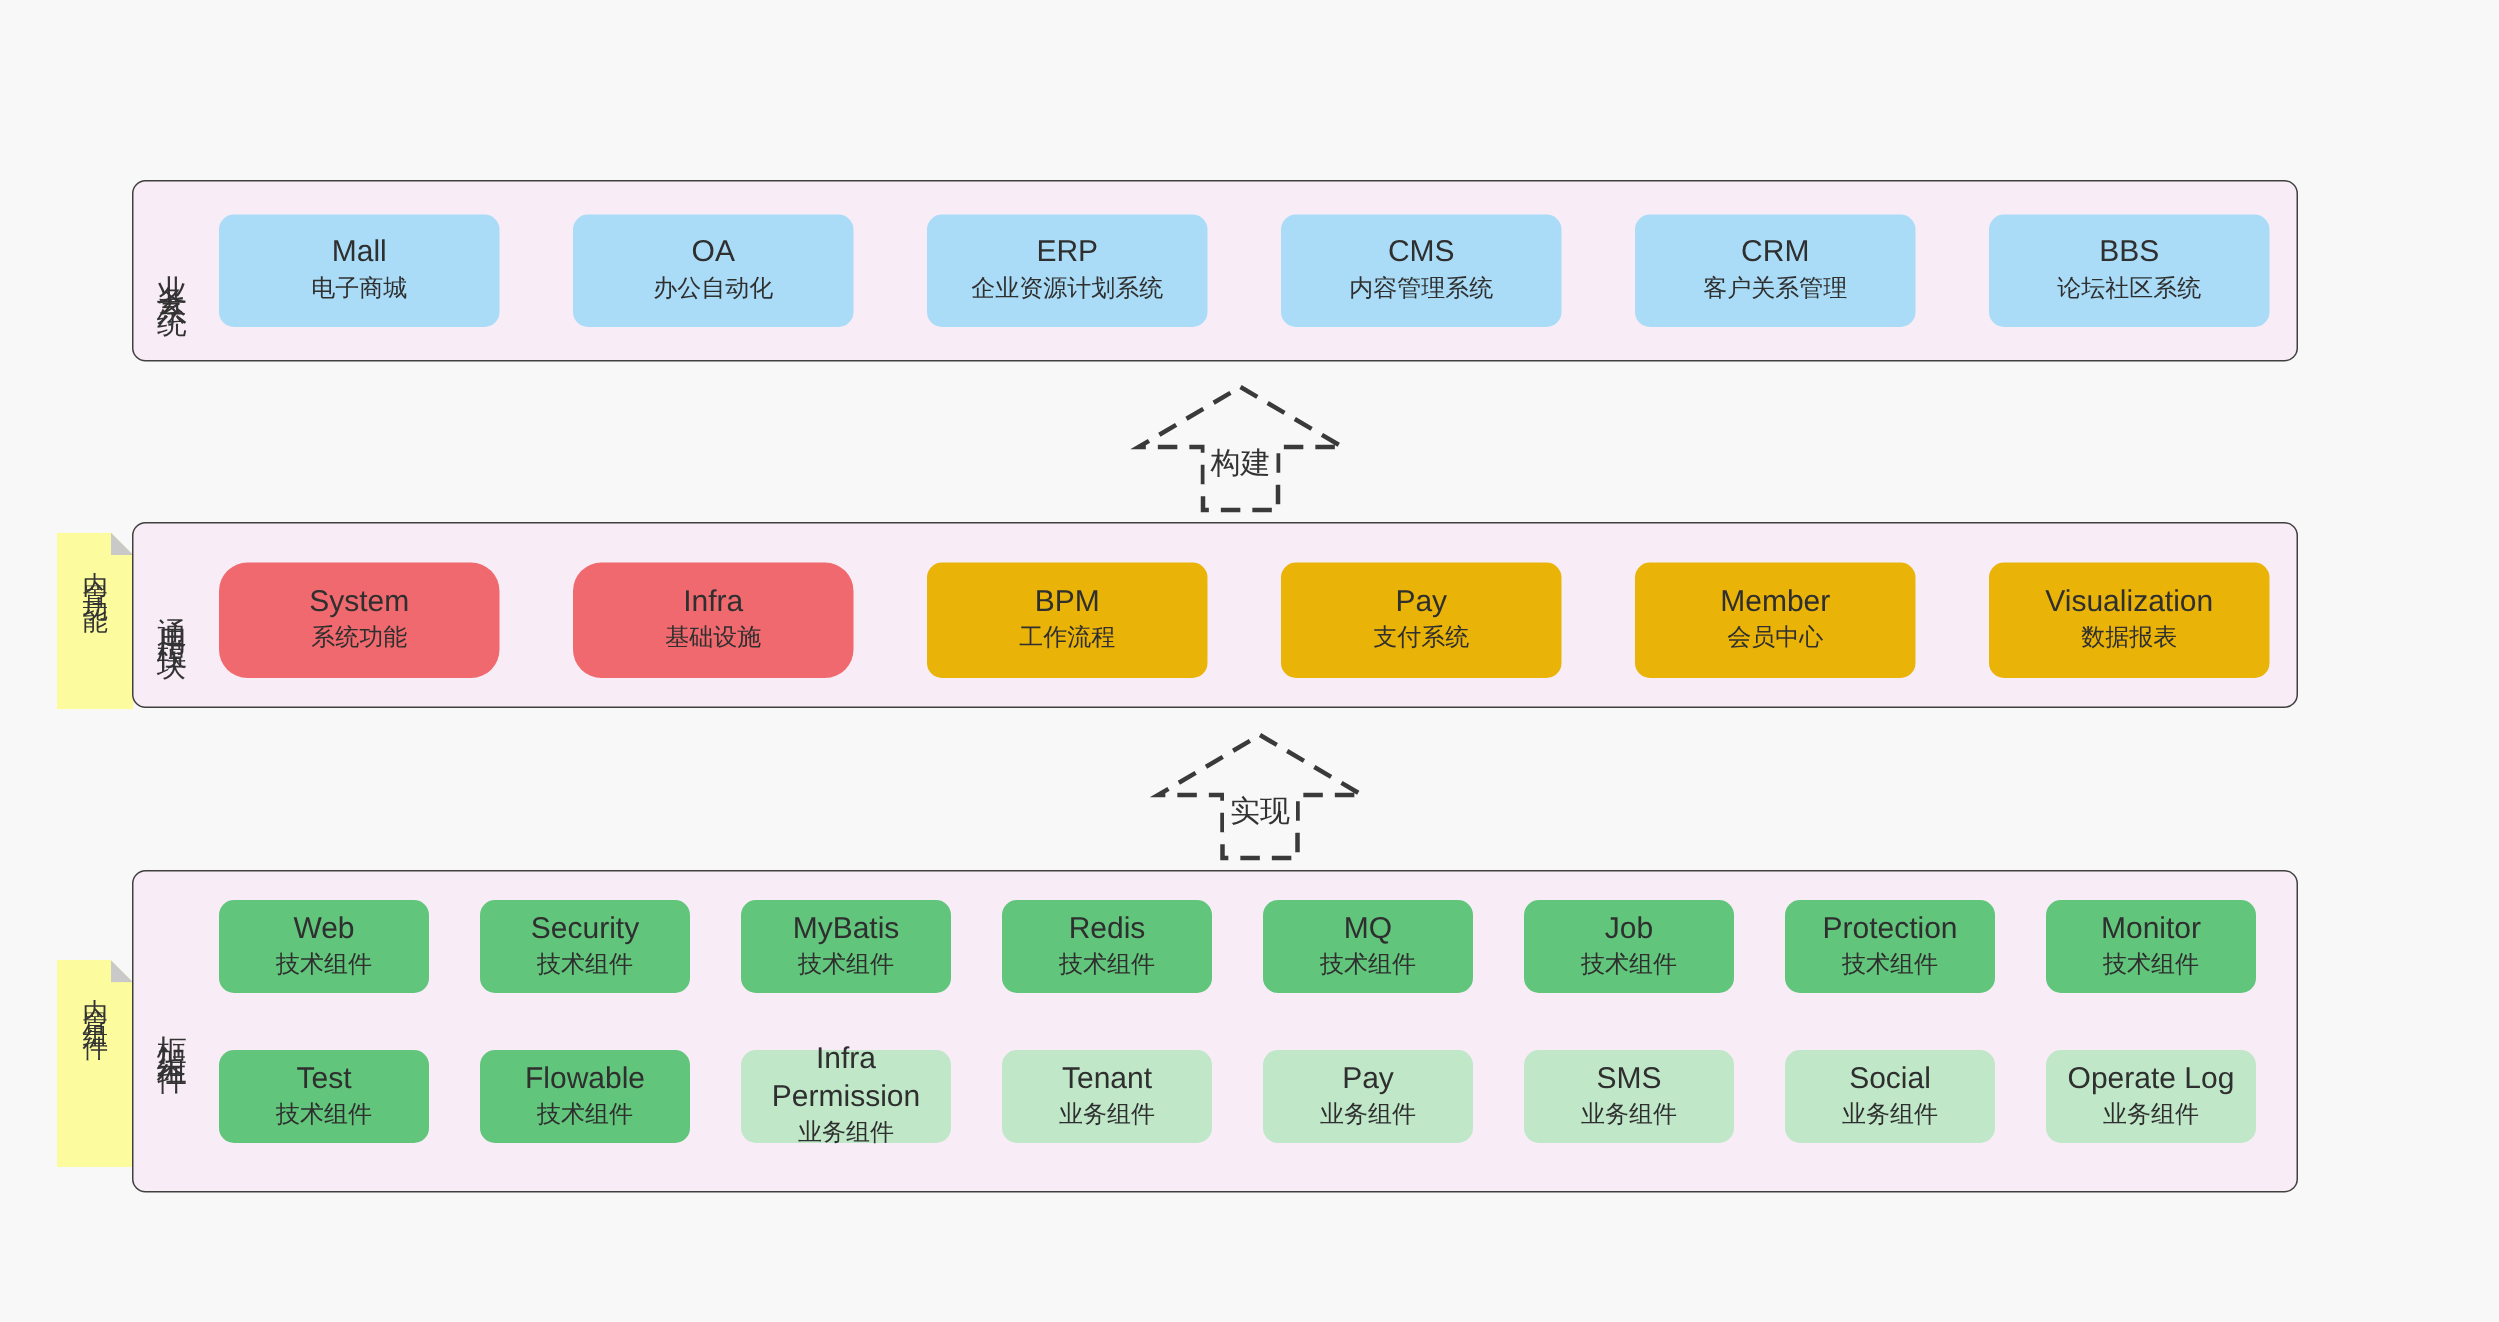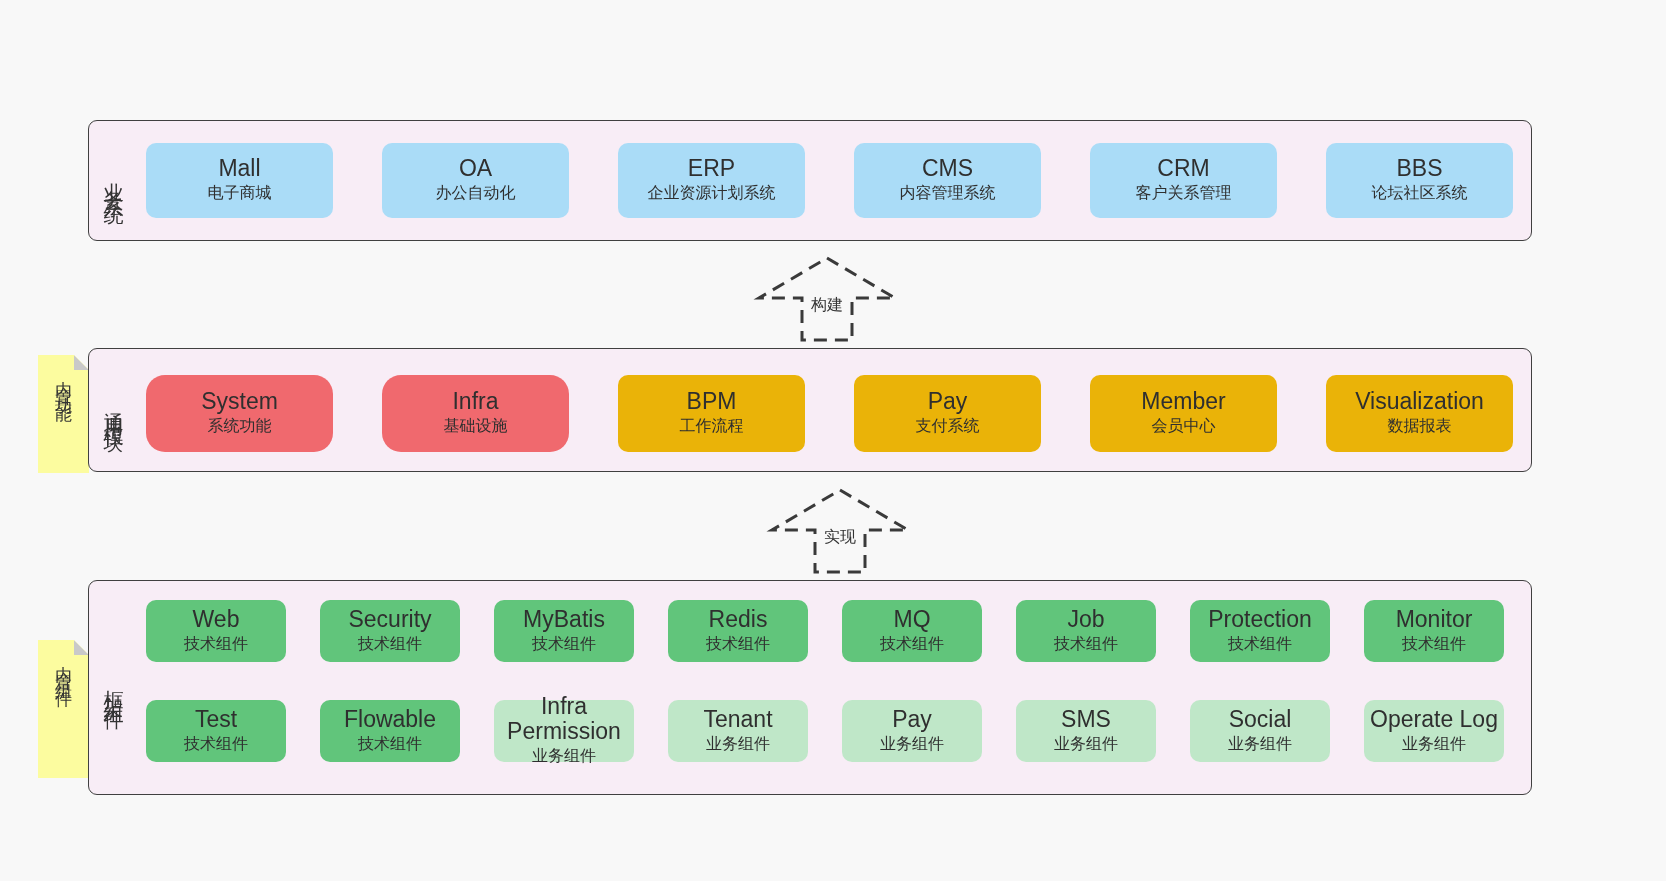--- a/index.html
+++ b/index.html
@@ -41,40 +41,40 @@
 
   .box{
     border-radius:10px;
     display:flex;flex-direction:column;
     justify-content:center;align-items:center;
     text-align:center;color:#2f2f2f;
   }
   .box.wide{width:187px;height:75px;}
   .layer-2 .box.wide{height:77px;}
   .box.narrow{width:140px;height:62px;}
-  .box .t{font-size:23px;line-height:25px;}
+  .box .t{font-size:20px;line-height:25px;}
   .box .s{font-size:16px;line-height:24px;}
 
   .blue{background:#aadcf7;}
   .red{background:#f0696e;border-radius:19px;}
   .pink{background:#eab308;}
   .green{background:#61c57b;}
   .lightgreen{background:#bfe7c8;}
 
   
   .arrow{position:absolute;width:160px;height:88px;z-index:1;}
   .arrow-1{left:747px;top:255px;}
   .arrow-2{left:760px;top:487px;}
   .arrow svg{position:absolute;left:0;top:0;}
   .arrow-label{
     position:absolute;left:50%;top:39px;
     transform:translateX(-50%);
     background:#f8f8f8;
     padding:1px 4px;
-    font-size:16px;color:#333;white-space:nowrap;
+    font-size:20px;color:#333;white-space:nowrap;
   }
 
   
   .sticky{
     position:absolute;left:38px;width:51px;
     background:#fcfc9f;
     clip-path:polygon(0 0,calc(100% - 15px) 0,100% 15px,100% 100%,0 100%);
     display:flex;justify-content:center;
     z-index:1;
   }

